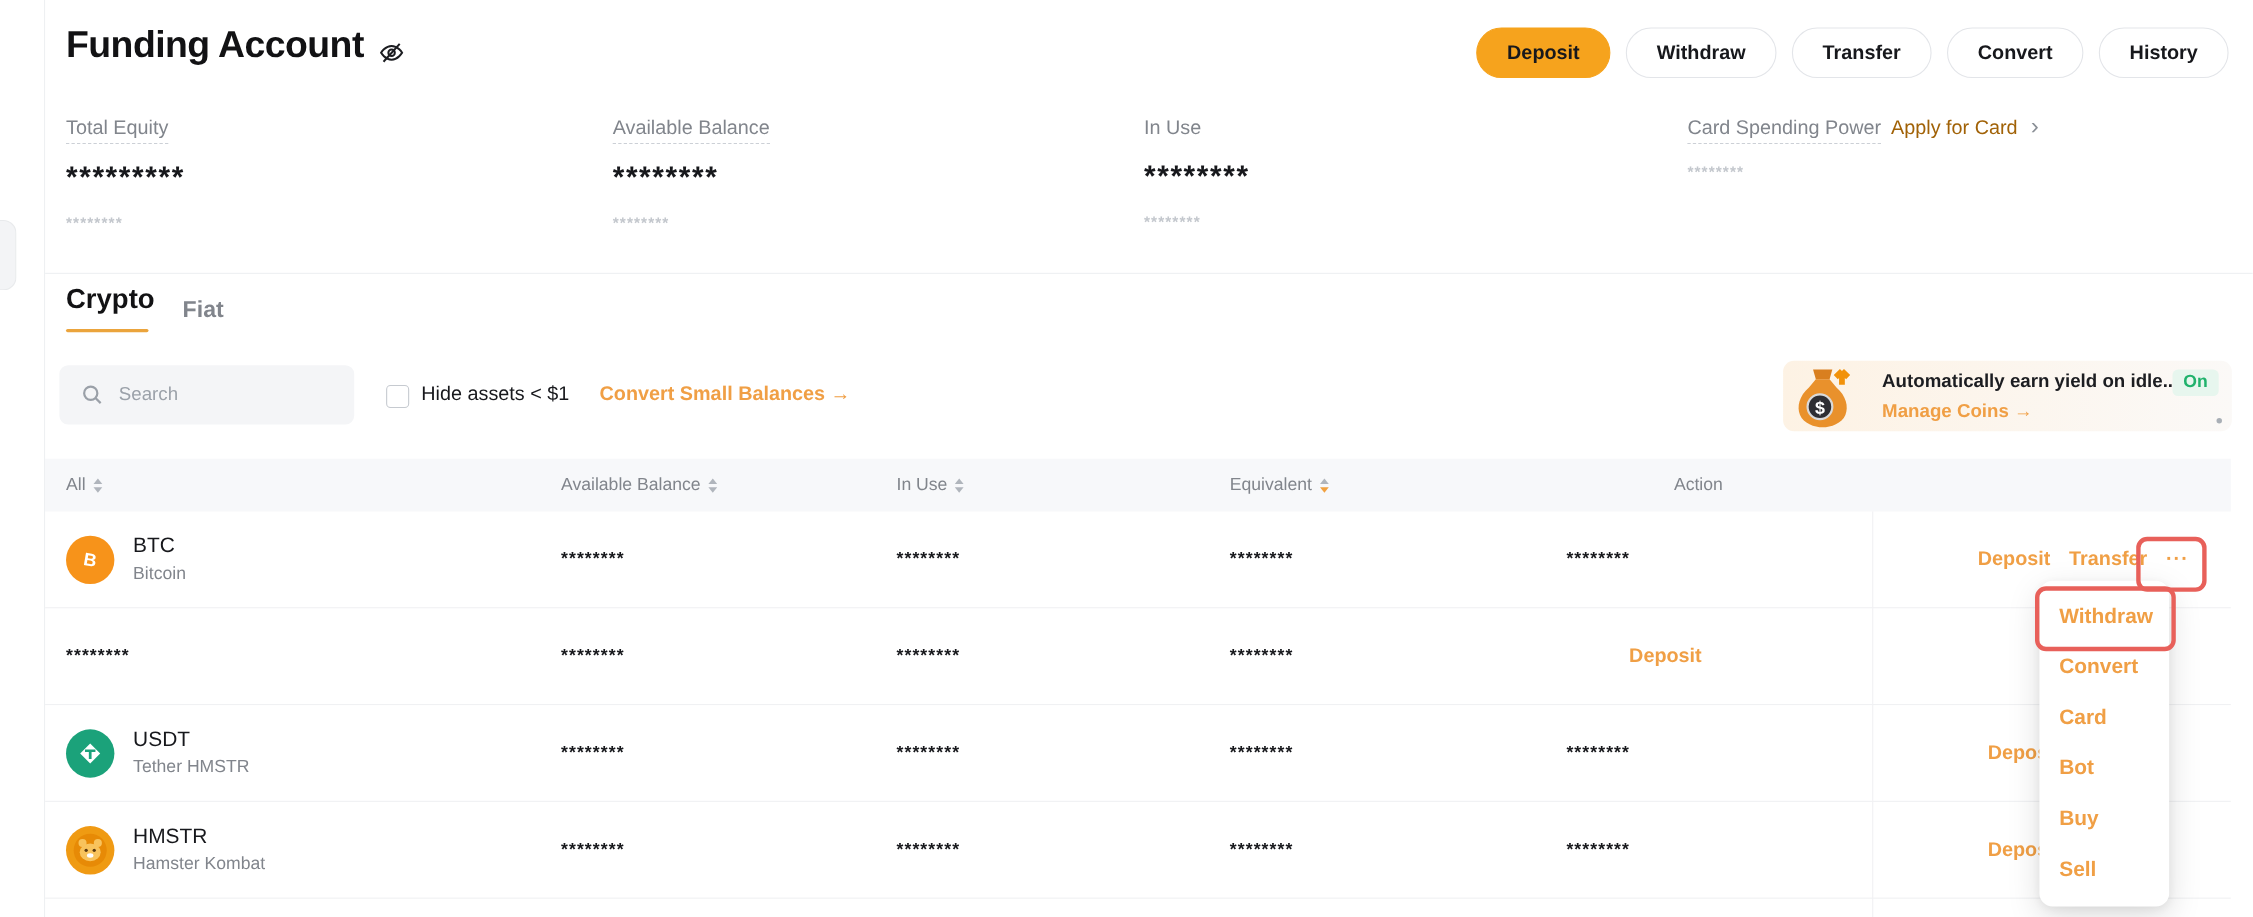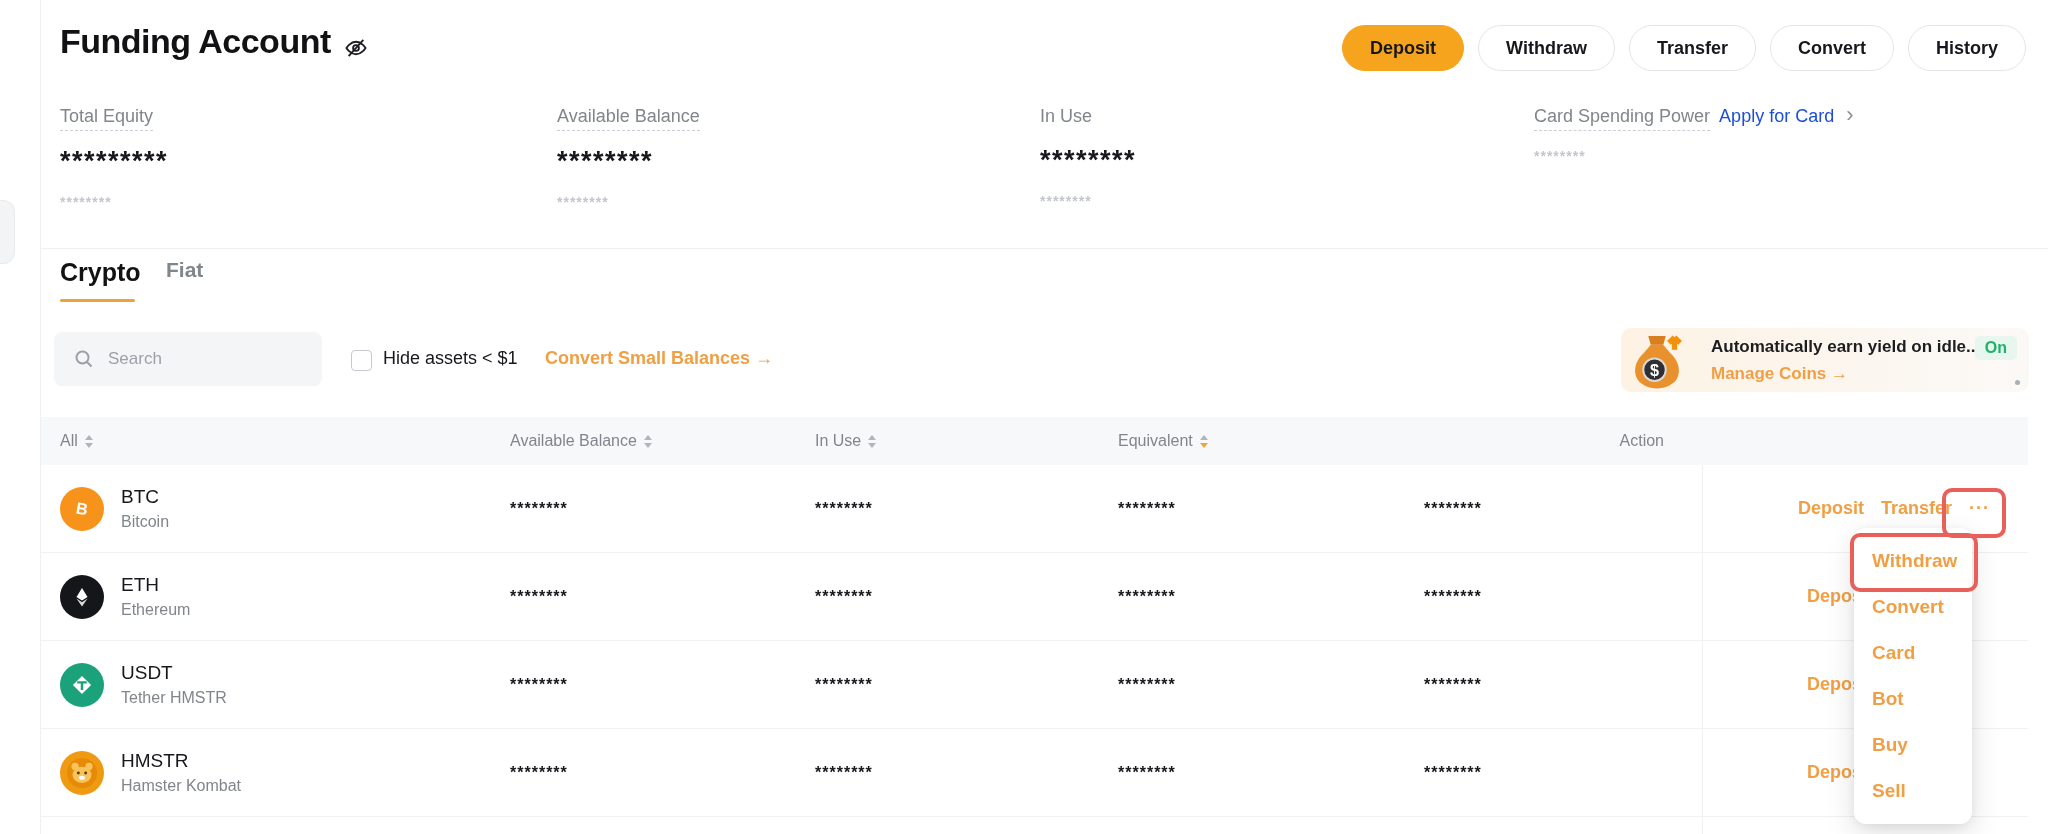--- a/index.html
+++ b/index.html
@@ -19,31 +19,31 @@
   .title-icon{width:26px;height:26px;margin-top:4px;}
   .header-actions{top:25px;right:22px;display:flex;gap:14px;}
   .pill{display:inline-flex;align-items:center;justify-content:center;height:46px;padding:0 27px;
     border-radius:23px;font-size:18px;font-weight:700;background:#fff;border:1px solid #e3e5e9;color:#17181c;cursor:pointer;}
   .pill.primary{background:#f6a31d;border-color:#f6a31d;}
 
   
   .stat{top:106px;width:470px;}
   .stat-label{font-size:18px;color:#81858c;display:inline-block;padding-bottom:3px;}
   .stat-label.dashed{border-bottom:1px dashed #ccd0d6;}
-  .stat-link{font-size:18px;color:#1d4ed8;font-weight:500;margin-left:9px;}
+  .stat-link{font-size:18px;color:#a16207;font-weight:500;margin-left:9px;}
   .stat-chevron{font-size:22px;color:#8a8f96;margin-left:12px;line-height:18px;}
   .stat-value{margin-top:15px;font-size:27px;font-weight:700;letter-spacing:1.5px;color:#17181c;}
   .stat-unit{font-size:18px;font-weight:400;letter-spacing:0;margin-left:8px;color:#17181c;}
   .stat-sub{margin-top:17px;font-size:14px;font-weight:600;letter-spacing:1px;color:#c3c7cd;}
 
   .divider-h{left:41px;top:248px;width:2007px;height:1px;background:#eef0f2;}
 
   
   .tab-crypto{left:60px;top:258px;font-size:25px;font-weight:700;color:#121214;cursor:pointer;}
-  .tab-fiat{left:166px;top:258px;font-size:21px;font-weight:600;color:#81858c;cursor:pointer;}
+  .tab-fiat{left:166px;top:270px;font-size:21px;font-weight:600;color:#81858c;cursor:pointer;}
   .tab-underline{left:60px;top:299px;width:75px;height:3px;background:#eba43c;border-radius:2px;}
 
   
   .search-box{left:54px;top:332px;width:268px;height:54px;background:#f4f5f7;border-radius:8px;display:flex;align-items:center;gap:12px;padding:0 0 0 20px;box-sizing:border-box;}
   .search-box input{border:none;outline:none;background:transparent;font-size:17px;color:#121214;width:190px;font-family:inherit;}
   .search-box input::placeholder{color:#9ba1a9;}
   .checkbox{left:351px;top:350px;width:19px;height:19px;border:1.5px solid #c6cad0;border-radius:4px;background:#fff;cursor:pointer;}
   .checkbox-label{left:383px;top:348px;font-size:18px;color:#17181c;}
   .convert-link{left:545px;top:348px;font-size:18px;font-weight:600;color:#f09f45;cursor:pointer;}
 
@@ -53,21 +53,21 @@
   .banner-title{left:90px;top:9px;font-size:17px;font-weight:700;color:#1c1d21;}
   .banner-badge{right:12px;top:8px;background:#e7f6ee;color:#20b26c;font-size:16px;font-weight:600;padding:3px 10px;border-radius:5px;}
   .banner-link{left:90px;top:36px;font-size:17px;font-weight:600;color:#f09f45;cursor:pointer;}
   .banner-dot{right:9px;bottom:7px;width:5px;height:5px;border-radius:50%;background:#a9afb6;}
 
   
   .thead{left:41px;top:417px;width:1987px;height:48px;background:#f7f8fa;display:grid;
     grid-template-columns:450px 305px 303px 306px 278px 1fr;align-items:center;padding-left:19px;box-sizing:border-box;
     font-size:16px;color:#81858c;}
   .th{display:flex;align-items:center;gap:7px;cursor:pointer;}
-  .th.right{justify-content:flex-end;padding-right:38px;cursor:default;}
+  .th.right{justify-content:center;padding-right:38px;cursor:default;}
   .sort{display:inline-flex;flex-direction:column;gap:3px;}
   .sort .up{width:0;height:0;border-left:4px solid transparent;border-right:4px solid transparent;border-bottom:5px solid #b0b5bc;}
   .sort .dn{width:0;height:0;border-left:4px solid transparent;border-right:4px solid transparent;border-top:5px solid #b0b5bc;}
   .sort.desc-active .dn{border-top-color:#f1a140;}
 
   .tbody{left:41px;top:465px;width:1987px;}
   .trow{height:88px;display:grid;grid-template-columns:450px 305px 303px 306px 278px 1fr;align-items:center;
     padding-left:19px;box-sizing:border-box;border-bottom:1px solid #f0f1f3;}
   .coin-cell{display:flex;align-items:center;gap:17px;}
   .coin-icon{width:44px;height:44px;border-radius:50%;flex:0 0 44px;display:flex;align-items:center;justify-content:center;}
@@ -216,32 +216,20 @@
     <div class="cell-mask">********</div>
     <div class="cell-mask">********</div>
     <div class="action-cell">
       <span class="action-link">Deposit</span>
       <span class="action-link">Transfer</span>
       <span class="action-link action-more">···</span>
     </div>
   </div>
 
   <div class="trow">
-    <div class="coin-cell">
-      <div class="coin-icon" style="background:#15161a">
-        <svg viewBox="0 0 24 24" width="24" height="24">
-          <polygon points="12,3 17.5,12 12,15.6 6.5,12" fill="#ffffff"></polygon>
-          <polygon points="12,17.2 17.5,13.6 12,21.4 6.5,13.6" fill="#ffffff" opacity="0.85"></polygon>
-        </svg>
-      </div>
-      <div>
-        <div class="coin-sym">ETH</div>
-        <div class="coin-name">Ethereum</div>
-      </div>
-    </div>
     <div class="cell-mask">********</div>
     <div class="cell-mask">********</div>
     <div class="cell-mask">********</div>
     <div class="cell-mask">********</div>
     <div class="action-cell" style="padding-right:155px">
       <span class="action-link">Deposit</span>
     </div>
   </div>
 
   <div class="trow">

